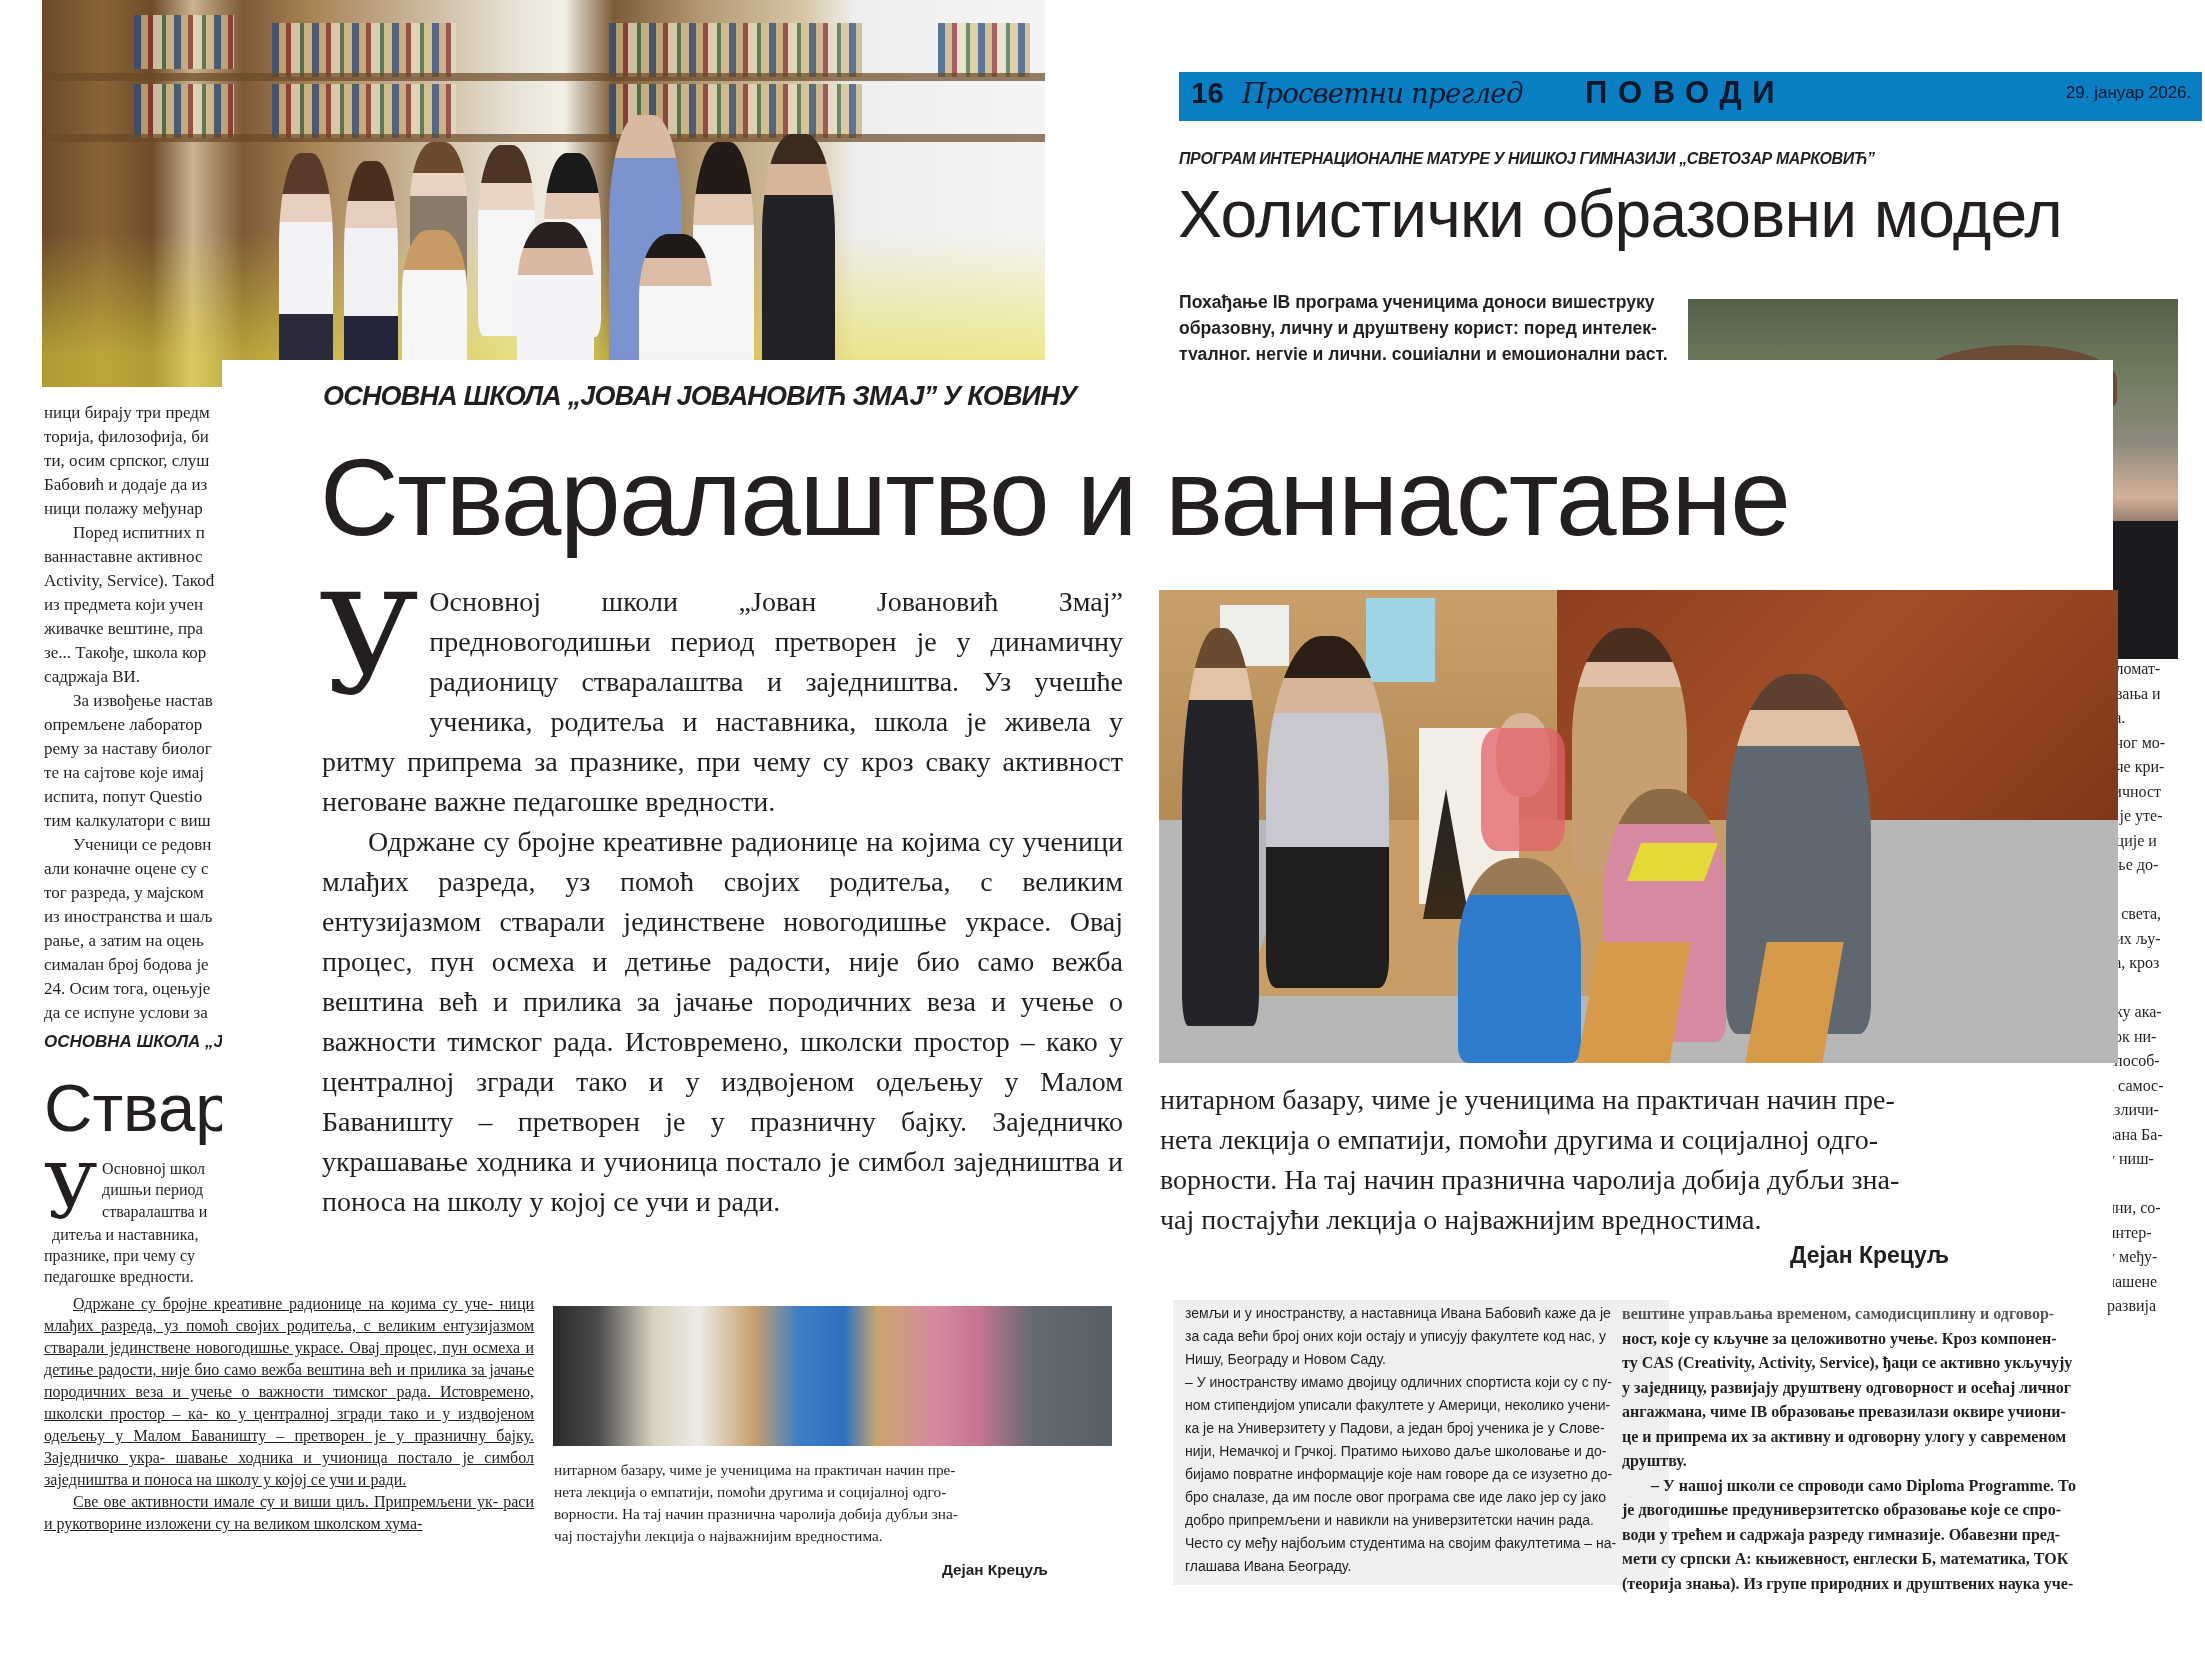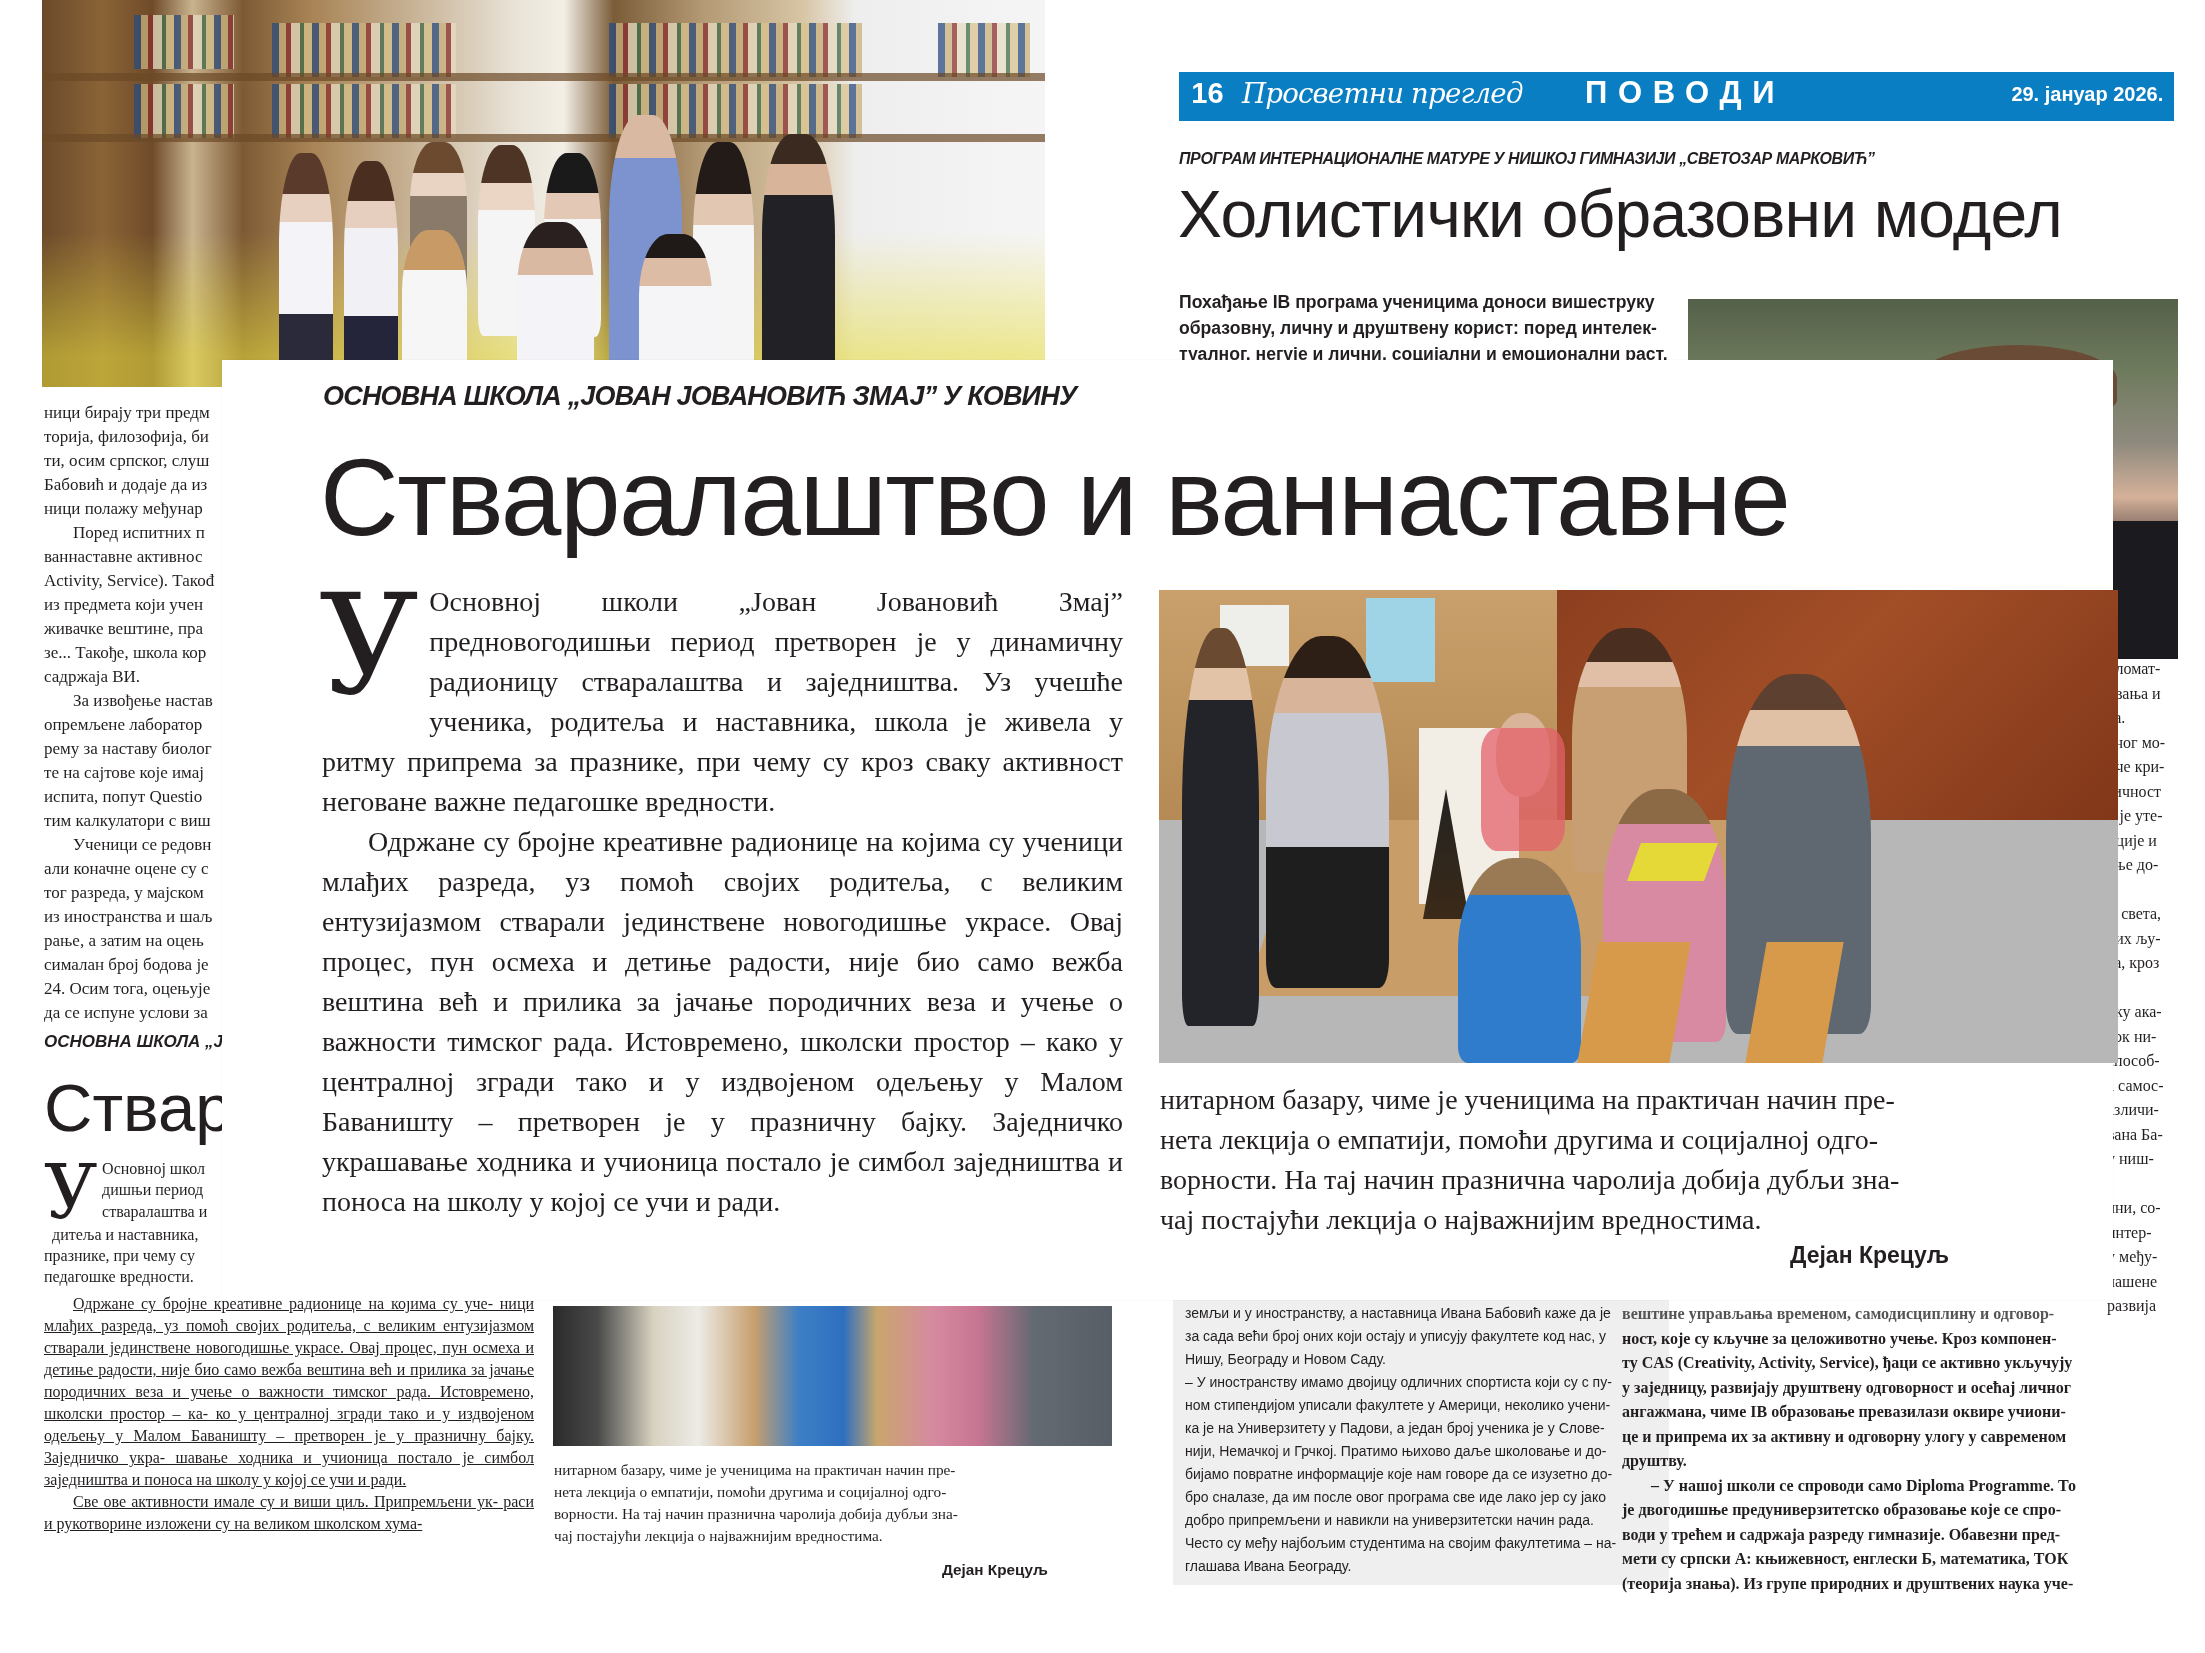--- a/index.html
+++ b/index.html
@@ -13,25 +13,25 @@
     background:
       linear-gradient(180deg, rgba(0,0,0,0) 0%, rgba(0,0,0,0) 60%, rgba(230,220,60,.55) 92%, rgba(230,220,60,.55) 100%),
       linear-gradient(90deg, #6b4a2a 0%, #8a6336 6%, #6f4b2a 11%, #c9b38f 15%, #7d5a34 20%, #a88456 27%, #e8e2d6 47%, #f3efe6 52%, #7b5c39 57%, #b49a75 66%, #d8c6a6 76%, #eeeeee 81%, #f5f5f5 100%); }
   .photo-group .shelf { position:absolute; left:0; right:0; height:7.7px; background:#6b4827; opacity:.7; }
   .photo-group .book-row { position:absolute; height:54px; background:repeating-linear-gradient(90deg,#2a4b7c 0 6.9px,#c8b17c 6.9px 13.8px,#8b2f2f 13.8px 19px,#e6dcc2 19px 27.6px,#3d6b4a 27.6px 32px,#d9c38e 32px 40px); opacity:.75; }
   .photo-group .person { position:absolute; border-radius:40% 40% 10% 10%; }
   .photo-ib { left:1688px; top:299px; width:490px; height:360px; background:linear-gradient(180deg,#55604a 0%,#6f7b5d 20%,#8e8a7e 40%,#d5b19a 55%,#1e1e22 75%,#2a2a2e 100%); overflow:hidden; }
   .photo-ib-lower { left:1688px; top:659px; width:46px; height:322px; background:linear-gradient(180deg,#9a5a35,#7a4023 40%,#9c6a47); }
 
   
-  .masthead { left:1179px; top:72px; width:995px; height:49px; background:#0a7ec2; color:#ffffff; }
+  .masthead { left:1179px; top:72px; width:995px; height:49px; background:#0a7ec2; color:#0f172a;padding-left:28px; }
   .masthead .num { left:12.3px; top:4.6px; font-size:29px; font-weight:bold; }
   .masthead .logo { left:63px; top:4.6px; font-size:27.6px; font-style:italic; font-family:"DejaVu Serif", serif; letter-spacing:-0.8px; }
   .masthead .section { left:406px; top:3.1px; font-size:31px; font-weight:bold; letter-spacing:10.7px; }
-  .masthead .date { right:10.7px; top:10.7px; font-size:20px; font-weight:bold; }
+  .masthead .date { right:10.7px; top:10.7px; font-size:17px; font-weight:normal; }
   .bg-kicker { left:1179px; top:150px; font-size:16px; font-weight:bold; font-style:italic; letter-spacing:-0.4px; white-space:nowrap; }
   .bg-title { left:1178px; top:176px; font-size:66px; line-height:77px; white-space:nowrap; letter-spacing:-0.8px; }
   .bg-lead { left:1179px; top:289px; width:490px; font-size:17.6px; line-height:26px; font-weight:bold; }
 
   .gray-box { left:1173px; top:1294px; width:496px; height:291px; background:#efefef; }
   .gray-text { left:1185px; top:1302px; width:476px; font-size:14px; line-height:23px; }
   .right-col { left:1622px; top:1302px; width:498px; font-size:16px; line-height:24.5px; text-align:justify;font-weight:bold; }
   .right-edge { left:2107px; top:657px; width:98px; font-size:16px; line-height:24.5px; white-space:nowrap; overflow:hidden; }
 
   

